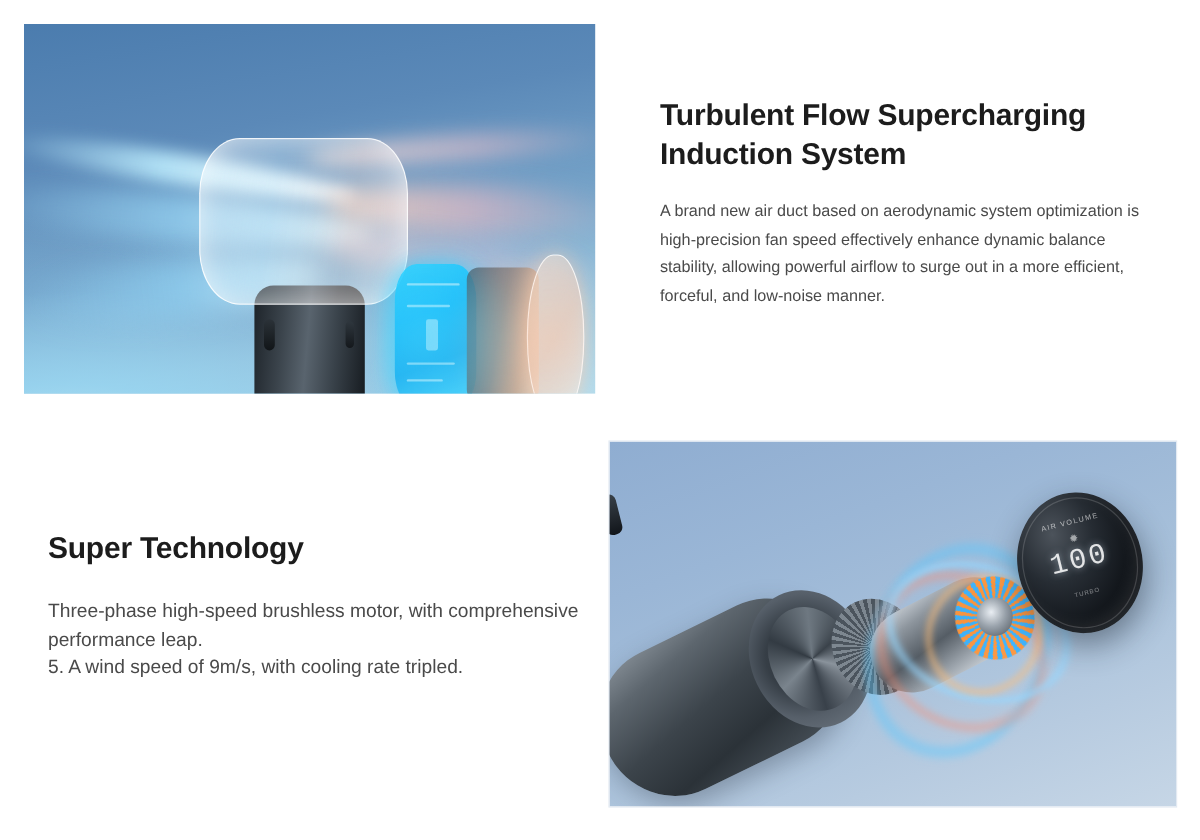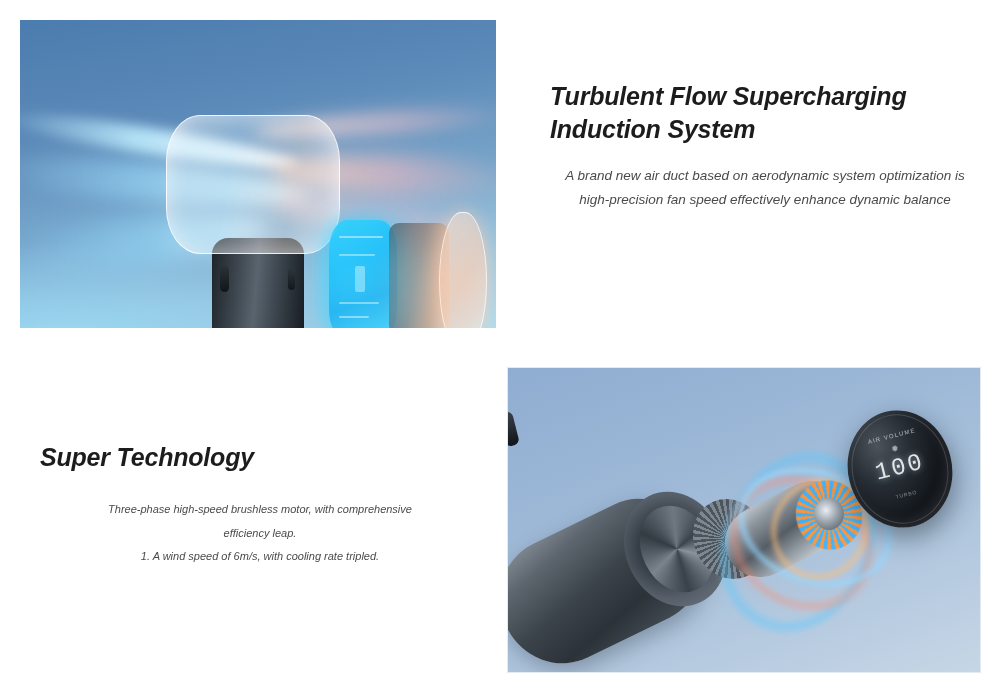--- a/index.html
+++ b/index.html
@@ -16,32 +16,30 @@
     -webkit-font-smoothing: antialiased;
   }
 
   
   .panel {
     position: absolute;
     overflow: hidden;
   }
   .textblock {
     position: absolute;
-    font-style: italic;
   }
   .heading {
     font-family: "Liberation Sans", sans-serif;
     font-weight: bold;
     color: #1c1c1c;
     letter-spacing: -0.2px;
   }
   .body-copy {
     font-family: "Liberation Sans", sans-serif;
     color: #4a4a4a;
-    text-align: center;
   }
   .body-copy .line { display: block; white-space: nowrap; }
 
   
   #img-airduct {
     left: 20px; top: 20px;
     width: 476px; height: 308px;
     background:
       radial-gradient(120% 95% at 8% 118%, rgba(176,228,247,0.98) 0%, rgba(150,214,242,0.75) 22%, rgba(120,180,220,0.25) 48%, rgba(255,255,255,0) 70%),
       linear-gradient(170deg, #4b7cae 0%, #5b89b8 30%, #76a4c9 58%, #9ec8e0 80%, #b2dcee 100%);
@@ -311,21 +309,21 @@
 
   #text-super {
     left: 40px; top: 441px; width: 440px;
   }
   #text-super .heading {
     font-size: 25px;
     line-height: 33px;
     margin: 0 0 24px 0;
   }
   #text-super .body-copy {
-    font-size: 11px;
+    font-size: 16px;
     line-height: 23.5px;
   }
 </style>
 </head>
 <body>
 
 <div class="panel" id="img-airduct">
 
   <div class="streak" id="streak-a"></div>
   <div class="streak" id="streak-b"></div>
@@ -356,29 +354,31 @@
 </div>
 
 <div class="textblock" id="text-turbulent">
   <h2 class="heading">
     <span class="line">Turbulent Flow Supercharging</span>
     <span class="line">Induction System</span>
   </h2>
   <p class="body-copy">
     <span class="line">A brand new air duct based on aerodynamic system optimization is</span>
     <span class="line">high-precision fan speed effectively enhance dynamic balance</span>
+    <span class="line">stability, allowing powerful airflow to surge out in a more efficient,</span>
+    <span class="line">forceful, and low-noise manner.</span>
   </p>
 </div>
 
 <div class="textblock" id="text-super">
   <h2 class="heading">Super Technology</h2>
   <p class="body-copy">
     <span class="line">Three-phase high-speed brushless motor, with comprehensive</span>
-    <span class="line">efficiency leap.</span>
-    <span class="line">1. A wind speed of 6m/s, with cooling rate tripled.</span>
+    <span class="line">performance leap.</span>
+    <span class="line">5. A wind speed of 9m/s, with cooling rate tripled.</span>
   </p>
 </div>
 
 <div class="panel" id="img-motor">
 
   <div id="motor-barrel"></div>
   <div id="motor-barrel-rim"></div>
   <div id="motor-inner-vane"></div>
   <div id="motor-stator"></div>
   <div id="motor-shaft"></div>

